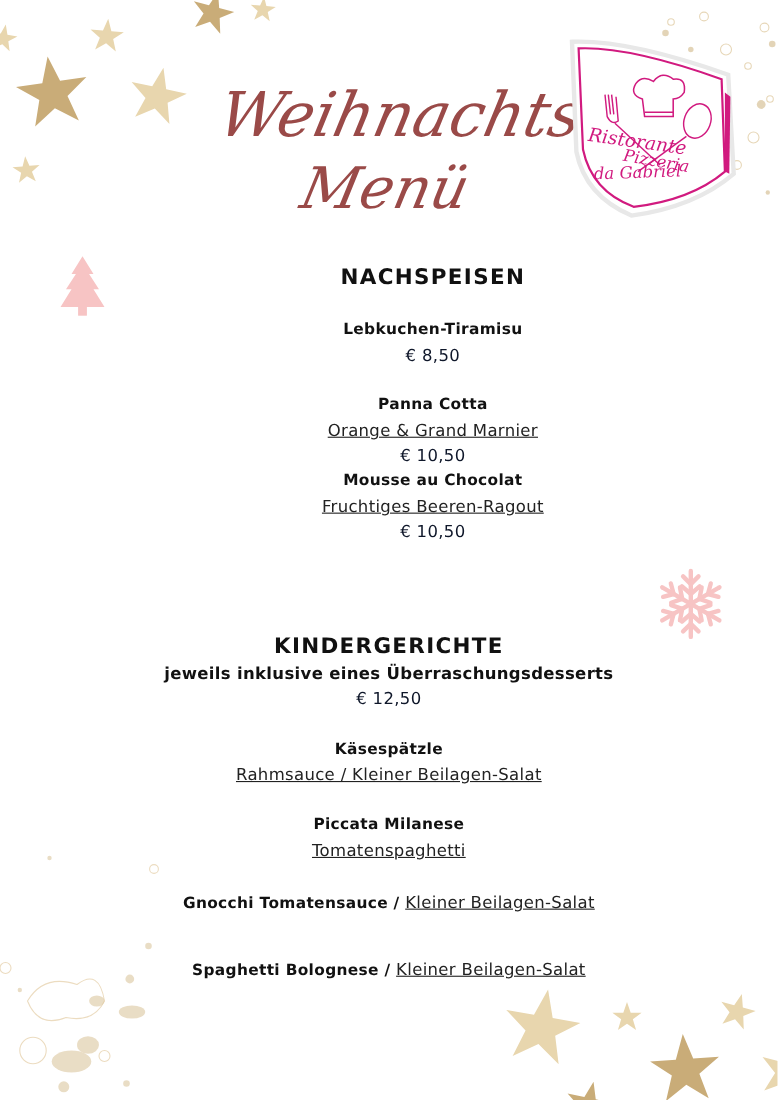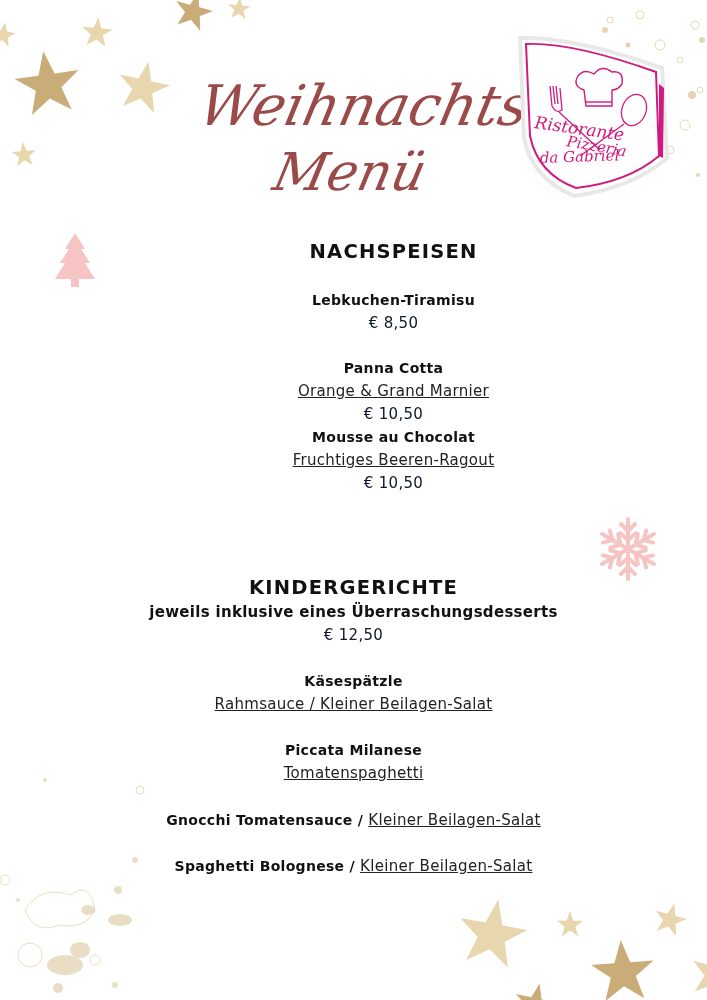--- a/index.html
+++ b/index.html
@@ -213,17 +213,17 @@
   <div style="margin-top:23px;">
     <span class="item-name line">Piccata Milanese</span>
     <span class="item-desc line">Tomatenspaghetti</span>
   </div>
 
   <div class="line" style="margin-top:23px;">
     <span class="item-name">Gnocchi Tomatensauce /</span>
     <span class="item-desc">Kleiner Beilagen-Salat</span>
   </div>
 
-  <div class="line" style="margin-top:23px;">
+  <div class="line" style="margin-top:38px;">
     <span class="item-name">Spaghetti Bolognese /</span>
     <span class="item-desc">Kleiner Beilagen-Salat</span>
   </div>
 </div>
 
 </body></html>

